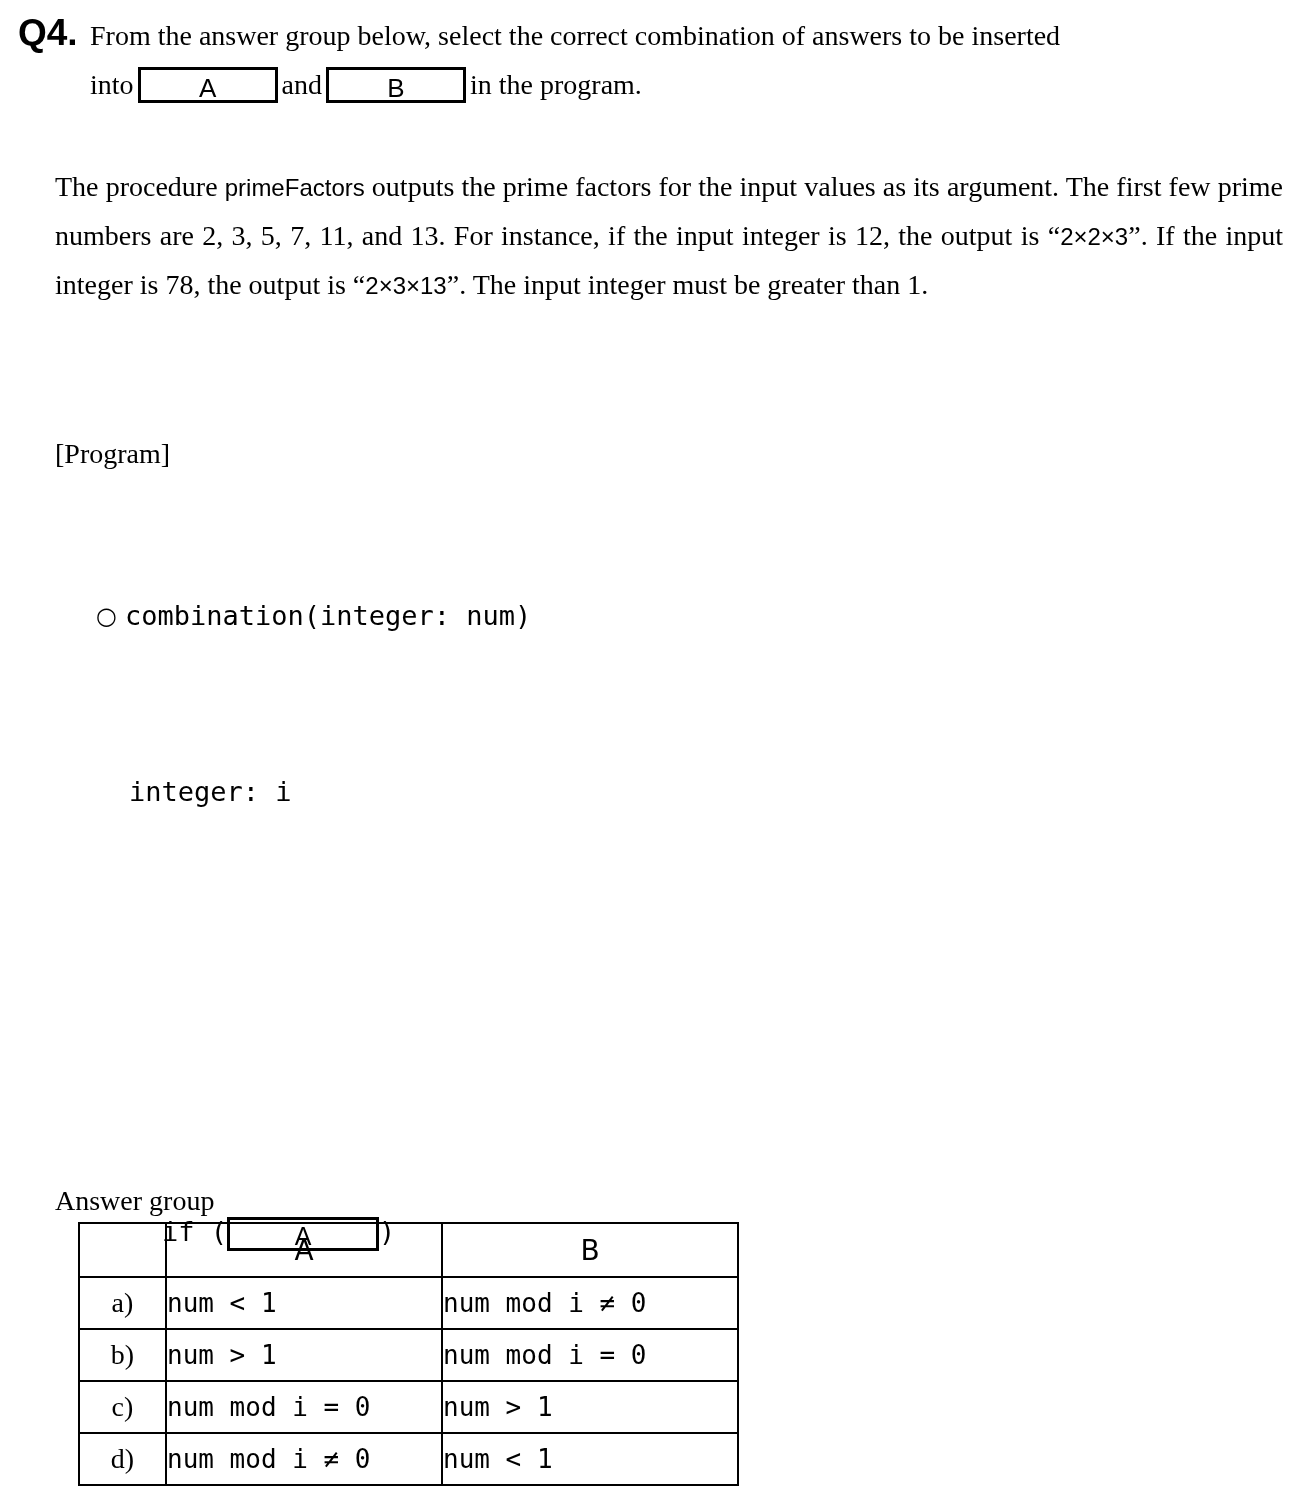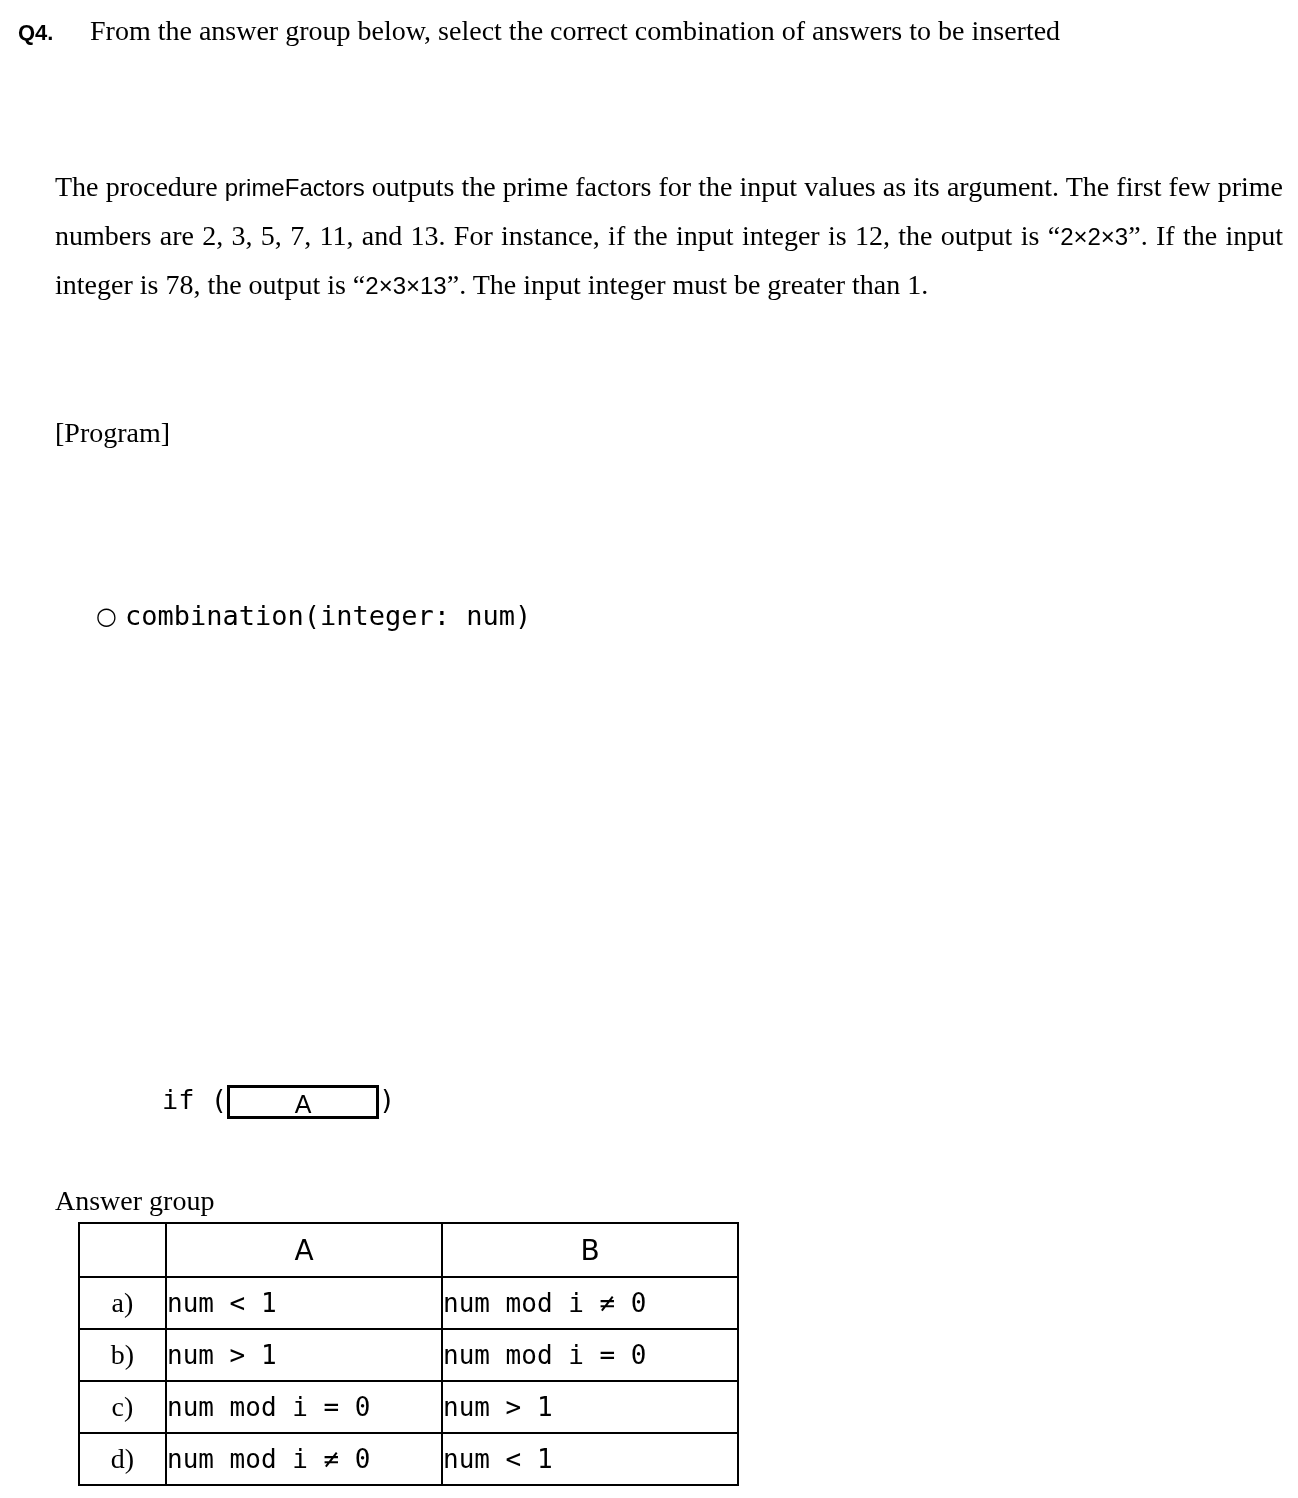--- a/index.html
+++ b/index.html
@@ -19,21 +19,21 @@
     position: absolute;
     left: 18px; top: 12px; width: 1262px;
   }
   .qline1 {
     display: flex;
     align-items: baseline;
   }
   .qnum {
     font-family: "Liberation Sans", sans-serif;
     font-weight: bold;
-    font-size: 22px;
+    font-size: 37px;
     width: 72px;
     flex: 0 0 72px;
   }
   .qtext {
     font-size: 28px;
     line-height: 1.35;
     text-align: justify;
     flex: 1 1 auto;
   }
   .qline2 {
@@ -82,21 +82,21 @@
     text-justify: inter-word;
   }
   .para .mono {
     font-family: Liberation Sans, sans-serif;
     font-size: 24px;
   }
 
   
   .proglabel {
     position: absolute;
-    left: 55px; top: 417px;
+    left: 55px; top: 438px;
     font-size: 28px;
   }
   .code {
     position: absolute;
     left: 96px; top: 462px;
     font-family: "DejaVu Sans Mono", monospace;
     font-size: 27px;
     line-height: 44px;
     white-space: pre;
   }
@@ -161,30 +161,38 @@
   }
 </style>
 </head>
 <body>
 
 <div class="qblock">
   <div class="qline1">
     <span class="qnum">Q4.</span>
     <span class="qtext">From the answer group below, select the correct combination of answers to be inserted</span>
   </div>
+  <div class="qline2">
+    <span class="word">into</span>
+    <span class="abox abox-hdr">A</span>
+    <span class="word">and</span>
+    <span class="abox abox-hdr">B</span>
+    <span class="word">in the program.</span>
+  </div>
 </div>
 
 <div class="para"><span>The procedure </span><span class="mono">primeFactors</span><span> outputs the prime factors for the input values as its argument. The first few prime numbers are 2, 3, 5, 7, 11, and 13. For instance, if the input integer is 12, the output is “</span><span class="mono">2×2×3</span><span>”. If the input integer is 78, the output is “</span><span class="mono">2×3×13</span><span>”. The input integer must be greater than 1.</span></div>
 
 <div class="proglabel">[Program]</div>
 
 <div class="code">
 
   <div class="cl"><span class="circ">○</span><span>combination(integer: num)</span></div>
 
+  <div class="cl"><span class="ind i1"></span><span>integer: i</span></div>
 
   <div class="blankline"></div>
 
 
 
   <div class="cl"><span class="ind i2"></span><span>if (</span><span class="abox abox-code">A</span><span>)</span></div>
 
   
 
   

